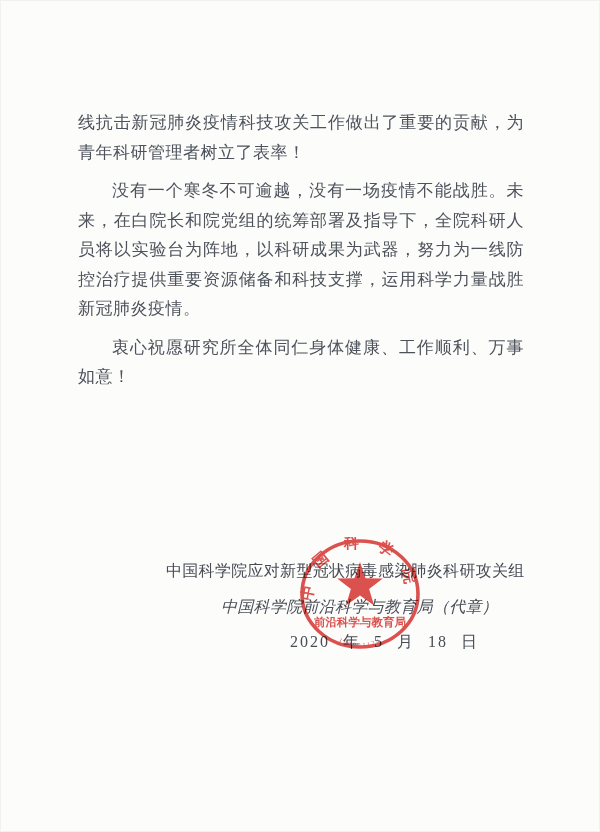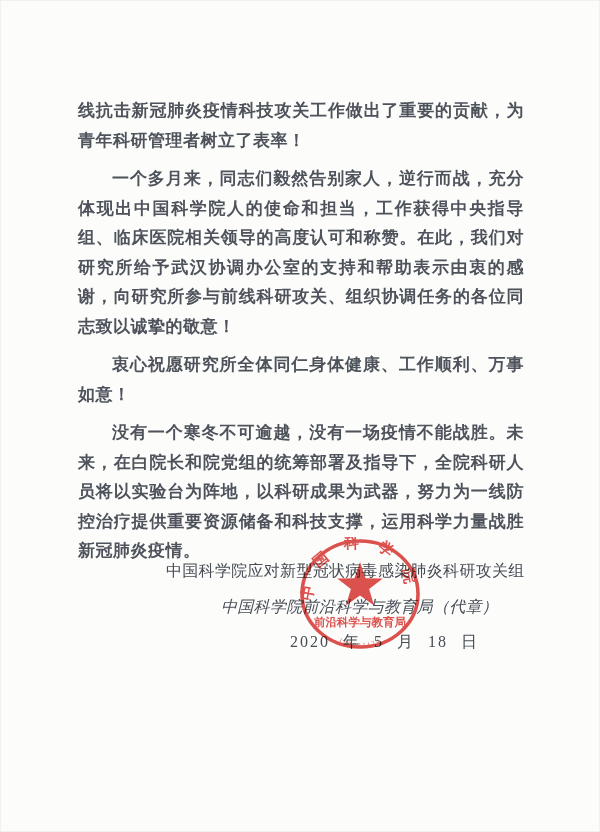--- a/index.html
+++ b/index.html
@@ -10,27 +10,26 @@
     position: relative;
     font-family: "Liberation Serif", "DejaVu Serif", serif;
   }
   .page {
     position: absolute; inset: 0;
     background: #fcfcfb;
     box-shadow: inset 0 0 0 1px #f1f1ef;
   }
   .letter-body {
     position: absolute;
-    left: 78px; right: 76px; top: 96px;
+    left: 78px; right: 76px; top: 108px;
     color: #4d525b;
     font-size: 17px;
     line-height: 29.5px;
     text-align: justify;
     letter-spacing: 0.5px;
-    font-weight: bold;
   }
   .letter-body p { margin: 0 0 9px 0; text-indent: 2em; }
   .letter-body p.no-indent { text-indent: 0; }
 
   .signature { position: absolute; left: 0; top: 0; width: 600px; color: #474c55; }
   .sig-line { position: absolute; white-space: nowrap; font-size: 16px; letter-spacing: 0.3px; }
   .sig-org   { left: 166px; top: 561px; }
   .sig-agency{ left: 221px; top: 597px; font-style: italic; }
   .sig-date  { left: 290px; top: 632px; letter-spacing: 2px; word-spacing: 7px; }
 
@@ -43,23 +42,22 @@
   }
   .seal svg { display: block; width: 124px; height: 118px; }
 </style>
 </head>
 <body>
 
 <div class="page">
 
   <div class="letter-body">
     <p class="no-indent">线抗击新冠肺炎疫情科技攻关工作做出了重要的贡献，为青年科研管理者树立了表率！</p>
-    <p>一个多月来，同志们毅然告别家人，逆行而战，充分体现出中国科学院人的使命和担当，工作获得中央指导组、临床医院相关领导的高度认可和称赞。在此，我们对研究所给予武汉协调办公室的支持和帮助表示由衷的感谢，向研究所参与前线科研攻关、组织协调任务的各位同志致以诚挚的敬意！</p>
+    <p>没有一个寒冬不可逾越，没有一场疫情不能战胜。未来，在白院长和院党组的统筹部署及指导下，全院科研人员将以实验台为阵地，以科研成果为武器，努力为一线防控治疗提供重要资源储备和科技支撑，运用科学力量战胜新冠肺炎疫情。</p>
     <p>衷心祝愿研究所全体同仁身体健康、工作顺利、万事如意！</p>
-    <p>没有一个寒冬不可逾越，没有一场疫情不能战胜。未来，在白院长和院党组的统筹部署及指导下，全院科研人员将以实验台为阵地，以科研成果为武器，努力为一线防控治疗提供重要资源储备和科技支撑，运用科学力量战胜新冠肺炎疫情。</p>
   </div>
 
   <div class="signature">
     <div class="sig-line sig-org">中国科学院应对新型冠状病毒感染肺炎科研攻关组</div>
     <div class="sig-line sig-agency">中国科学院前沿科学与教育局（代章）</div>
     <div class="sig-line sig-date">2020 年 5 月 18 日</div>
   </div>
 
   <div class="seal">
     <svg viewBox="0 0 124 118">

